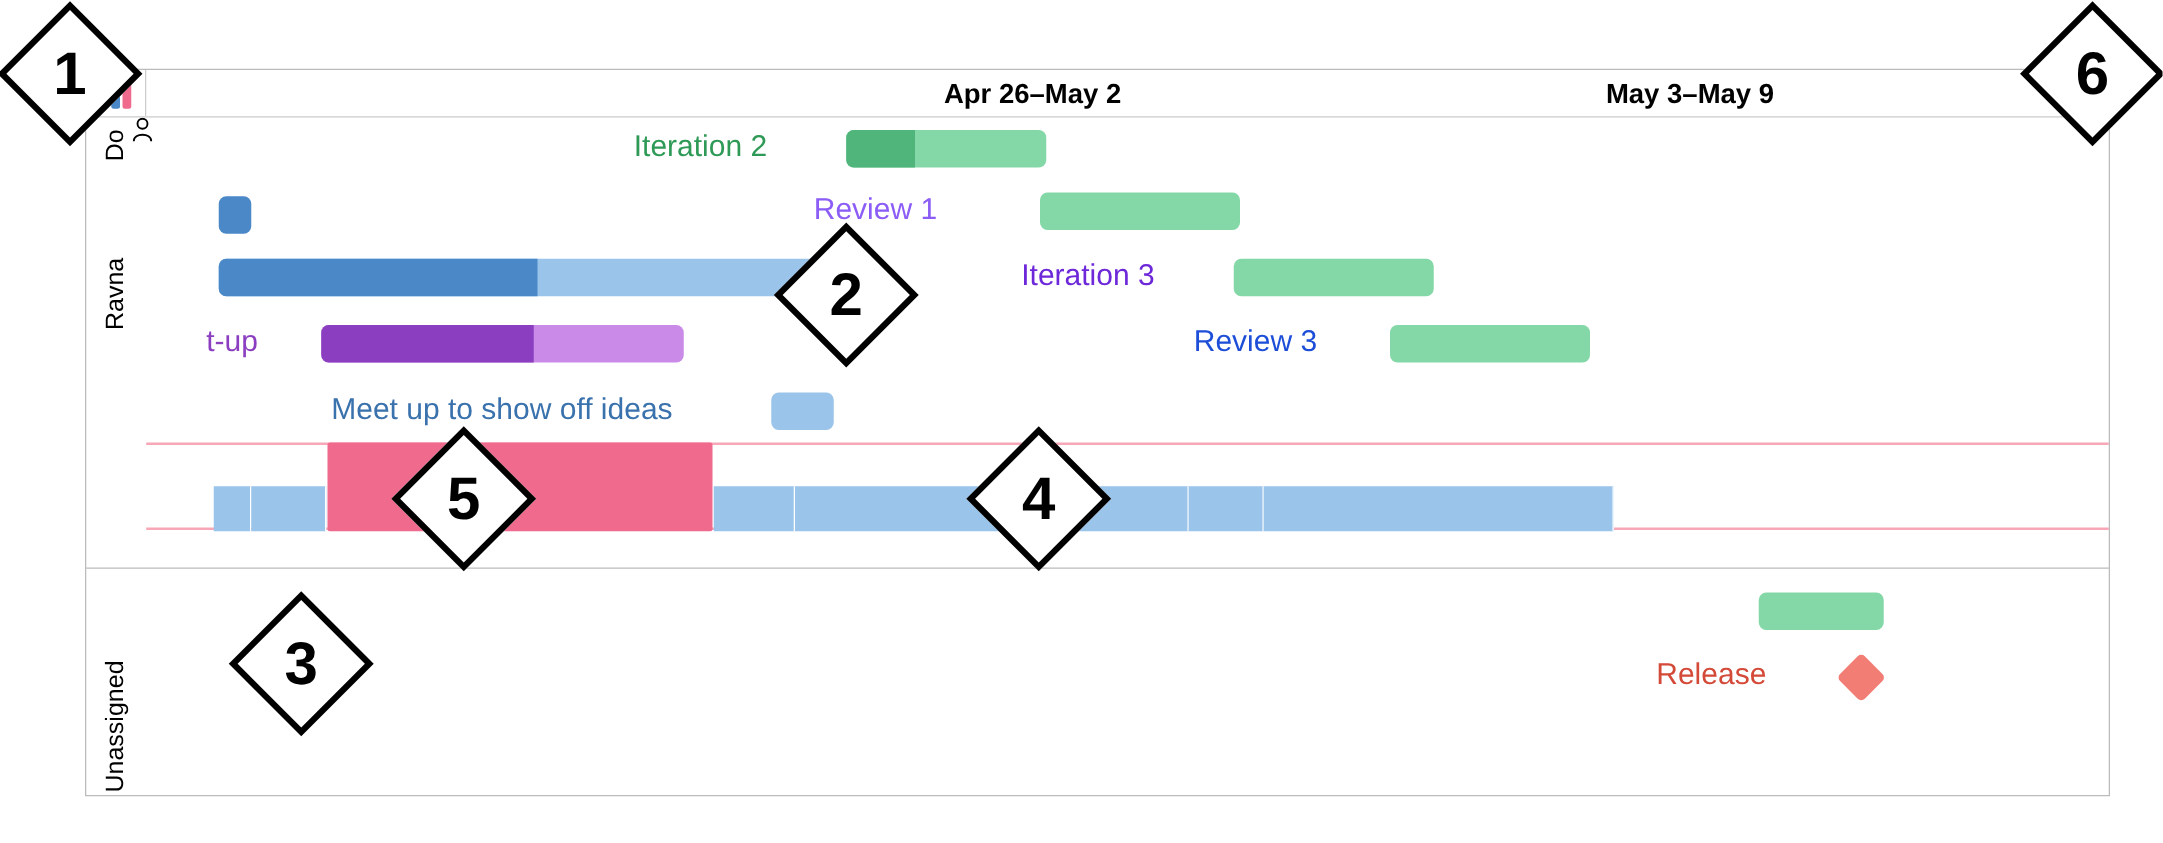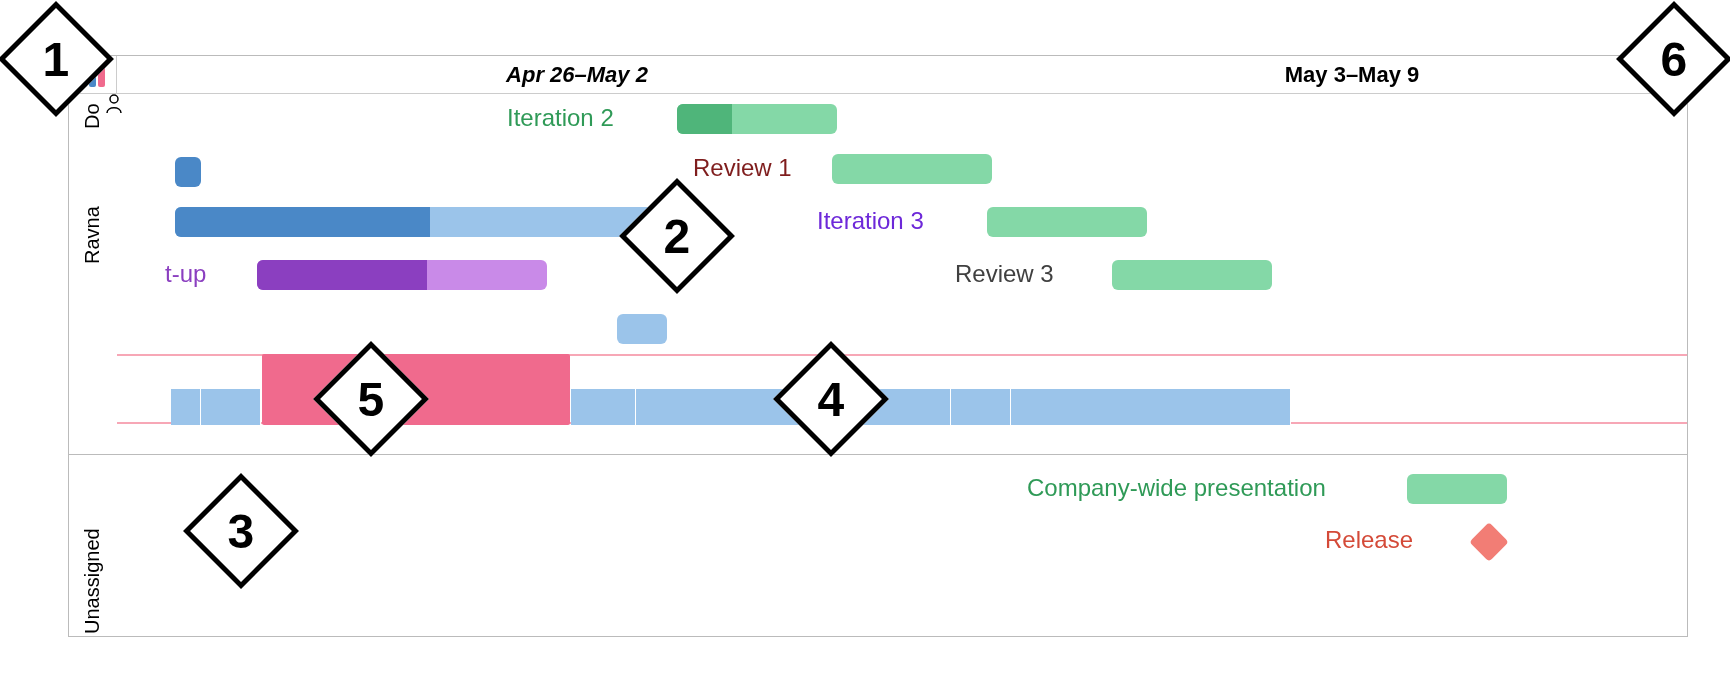--- a/index.html
+++ b/index.html
@@ -150,21 +150,21 @@
 <body>
 
 <div class="outer">
 
   <div class="header">
     <div class="header-icon-cell">
       <div class="bar" style="height:10px;background:#4a88c7"></div>
       <div class="bar" style="height:16px;background:#4a88c7"></div>
       <div class="bar" style="height:22px;background:#f06a8d"></div>
     </div>
-    <div class="header-week" style="flex:0 0 780px; text-align:center; padding-left:140px;font-style:italic;">Apr 26–May 2</div>
+    <div class="header-week" style="flex:0 0 780px; text-align:right; padding-left:140px;">Apr 26–May 2</div>
     <div class="header-week" style="flex:1; text-align:center; padding-left:120px;">May 3–May 9</div>
     <div class="zoom-btn">
       <span>+</span>
     </div>
   </div>
 
   <div class="body">
 
     <div class="sidebar">
       <div class="sidebar-label" style="top:40px;height:130px">Ravna</div>
@@ -182,56 +182,56 @@
 
     <div class="chart-area">
 
       <span class="task-label" style="left:390px; top:10px; color:#2f9a57">Iteration 2</span>
       <div class="task" style="left:560px; top:10px; width:160px; background:#84d8a7">
         <div class="progress-fill" style="width:55px; background:#4fb57a"></div>
       </div>
 
       <div class="task" style="left:58px; top:63px; width:26px; background:#4a88c7"></div>
 
-      <span class="task-label" style="left:576px; top:60px; color:#7f1d1d">Review 1</span>
+      <span class="task-label" style="left:534px; top:60px; color:#8b5cf6">Review 1</span>
       <div class="task" style="left:715px; top:60px; width:160px; background:#84d8a7"></div>
 
       <div class="task" style="left:58px; top:113px; width:490px; background:#9bc4ea">
         <div class="progress-fill" style="width:255px; background:#4a88c7"></div>
       </div>
 
       <span class="task-label" style="left:700px; top:113px; color:#6d28d9">Iteration 3</span>
       <div class="task" style="left:870px; top:113px; width:160px; background:#84d8a7"></div>
 
       <span class="task-label" style="left:48px; top:166px; color:#8b3fc0">t-up</span>
       <div class="task" style="left:140px; top:166px; width:290px; background:#c98ae8">
         <div class="progress-fill" style="width:170px; background:#8b3fc0"></div>
       </div>
 
-      <span class="task-label" style="left:838px; top:166px; color:#404040">Review 3</span>
+      <span class="task-label" style="left:838px; top:166px; color:#1d4ed8">Review 3</span>
       <div class="task" style="left:995px; top:166px; width:160px; background:#84d8a7"></div>
 
+      <span class="task-label" style="left:148px; top:220px; color:#3a72ad">Meet up to show off ideas</span>
       <div class="task" style="left:500px; top:220px; width:50px; background:#9bc4ea"></div>
 
       <div class="summary-line" style="left:0; right:0; top:260px"></div>
       <div class="summary-line" style="left:0; right:0; top:328px"></div>
 
       <div class="summary-strip" style="left:54px; top:295px; width:1120px;">
         <div class="summary-seg" style="left:0; width:30px; background:#9bc4ea"></div>
         <div class="summary-seg" style="left:30px; width:60px; background:#9bc4ea"></div>
         <div class="summary-seg" style="left:400px; width:65px; background:#9bc4ea"></div>
         <div class="summary-seg" style="left:465px; width:215px; background:#9bc4ea"></div>
         <div class="summary-seg" style="left:680px; width:100px; background:#9bc4ea"></div>
         <div class="summary-seg" style="left:780px; width:60px; background:#9bc4ea"></div>
         <div class="summary-seg" style="left:840px; width:280px; background:#9bc4ea"></div>
       </div>
 
       <div style="position:absolute; left:145px; top:260px; height:71px; width:308px; background:#f06a8d; border-radius:2px;"></div>
 
-      <span class="task-label" style="left:910px; top:380px; color:#2f9a57">Company-wide presentation</span>
       <div class="task" style="left:1290px; top:380px; width:100px; background:#84d8a7"></div>
 
       <span class="task-label" style="left:1208px; top:432px; color:#d44a38">Release</span>
       <div class="milestone-diamond" style="left:1358px; top:434px; background:#f27d75"></div>
 
     </div>
 
   </div>
 
 </div>

